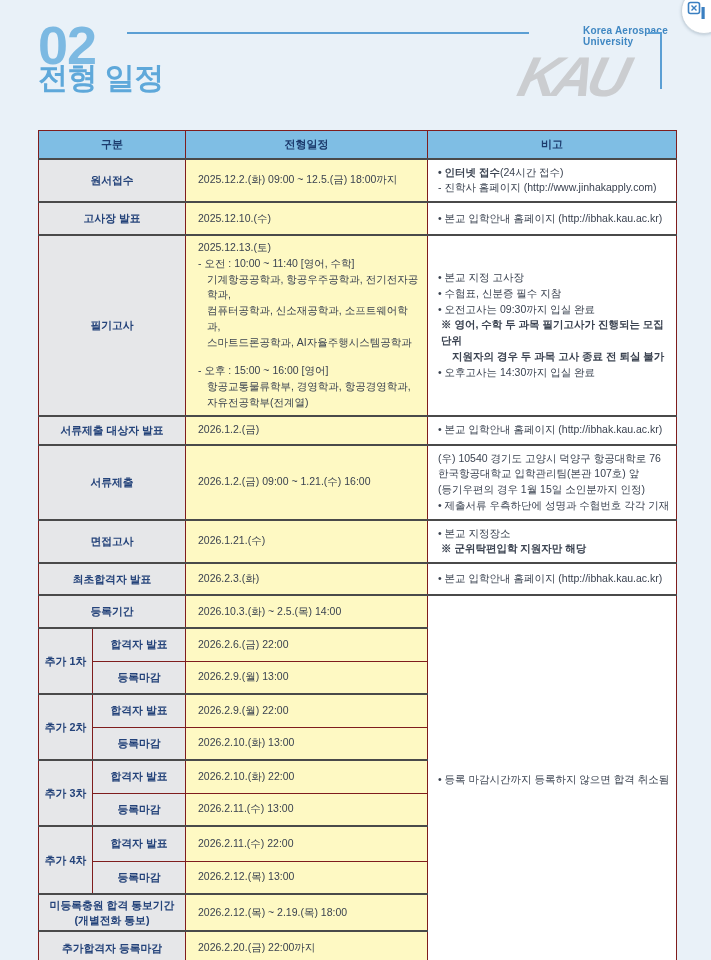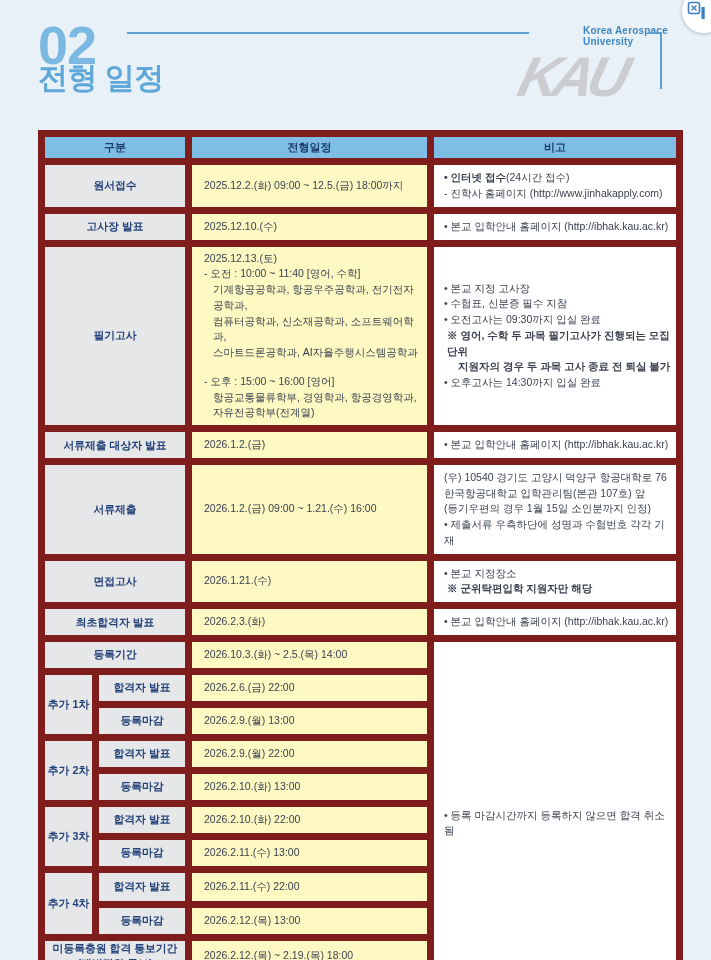--- a/index.html
+++ b/index.html
@@ -50,21 +50,21 @@
     box-shadow:0 1px 3px rgba(60,90,120,0.25);
   }
   .floating-button svg { position:absolute; left:5px; top:12px; }
 
   
   table.sched-table {
     position:absolute; left:38px; top:130px;
     width:638px; border-collapse:collapse; table-layout:fixed;
   }
   .sched-table th, .sched-table td {
-    border:7px solid #7f1d1d; vertical-align:middle;
+    border:1px solid #7f1d1d; vertical-align:middle;
   }
   .sched-table tr.gt > th, .sched-table tr.gt > td { border-top:2px solid #4a4a4a; }
   .sched-table th {
     background:#7fbee4; color:#1d3c6e;
     font-size:11px; font-weight:700; text-align:center;
   }
   td.lab {
     background:#e6e7e9; color:#24437a; font-weight:700;
     text-align:center; font-size:10.8px; line-height:1.35;
   }

